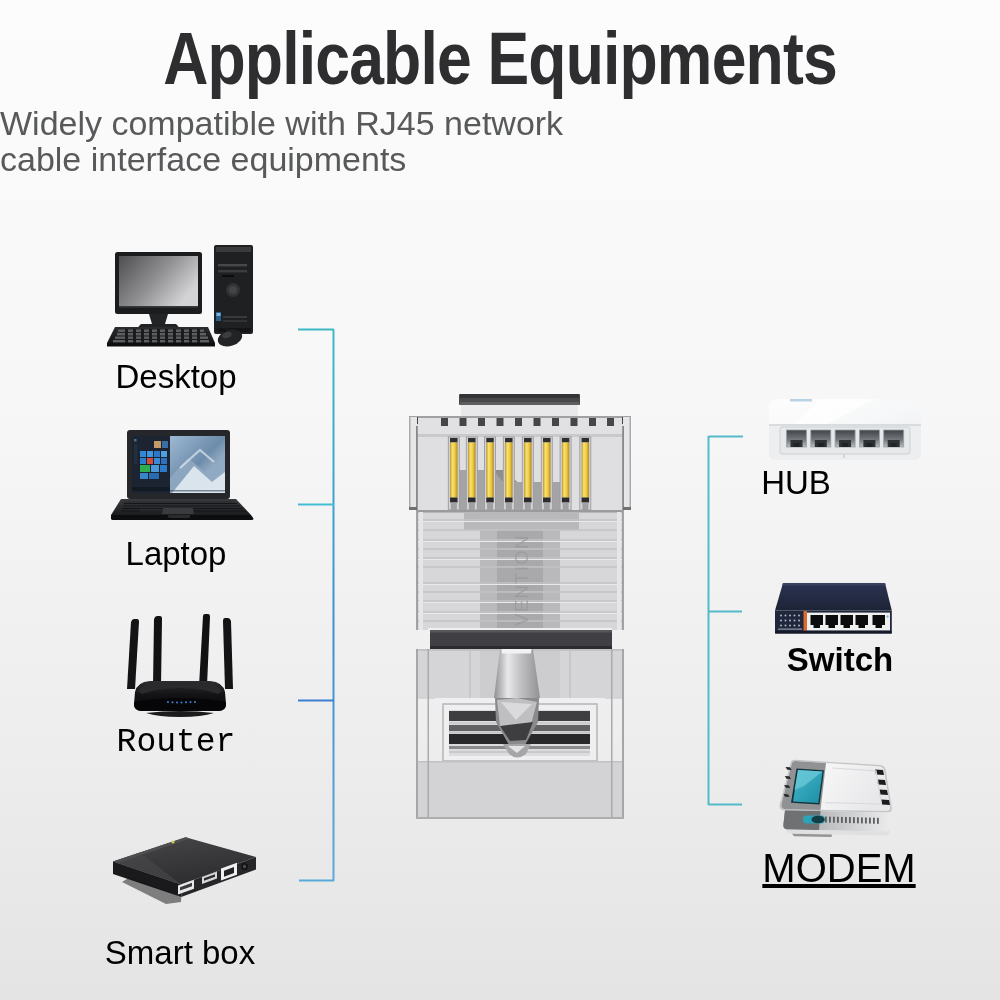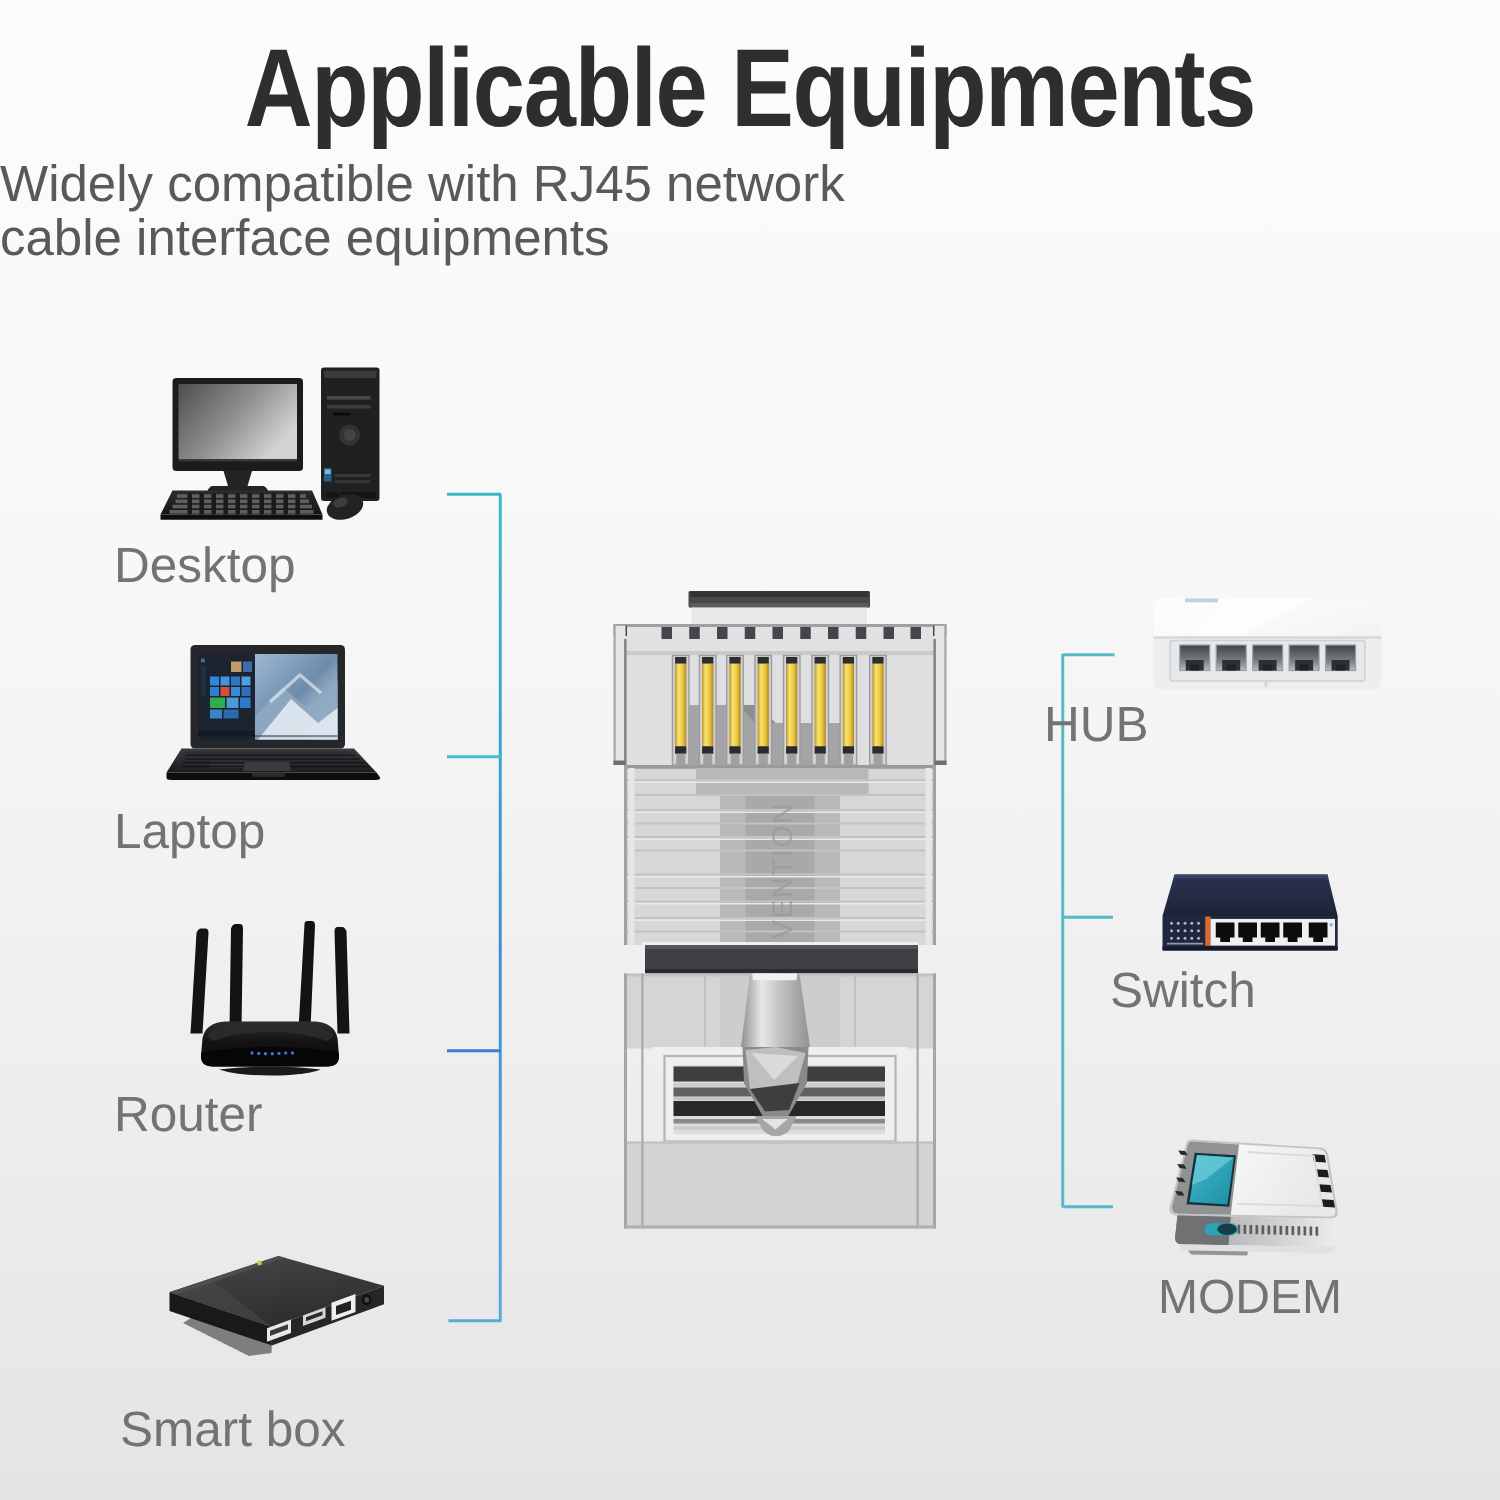--- a/index.html
+++ b/index.html
@@ -5,21 +5,21 @@
   html,body{margin:0;padding:0;}
   body{width:1000px;height:1000px;overflow:hidden;
        font-family:"Liberation Sans",sans-serif;
        background:linear-gradient(180deg,#fcfcfc 0%,#f7f7f7 40%,#ededed 75%,#e4e4e4 100%);}
   .abs{position:absolute;}
   .title{left:0;top:16px;width:1000px;text-align:center;
          font-size:74px;font-weight:700;color:#2e2e30;letter-spacing:-1px;
          transform:scaleX(0.845);transform-origin:500px 0;}
   .subtitle{left:0;top:105px;width:1000px;
             font-size:34px;line-height:36px;color:#58595b;}
-  .lbl{color:#737373;font-size:33px;text-align:left;}
+  .lbl{color:#000000;font-size:33px;text-align:center;}
 </style>
 </head>
 <body>
 <div class="abs title">Applicable Equipments</div>
 <div class="abs subtitle">Widely compatible with RJ45 network<br>cable interface equipments</div>
 
 <svg class="abs" style="left:0;top:0" width="1000" height="1000" viewBox="0 0 1000 1000">
   <defs>
     <linearGradient id="lbrk" gradientUnits="userSpaceOnUse" x1="0" y1="330" x2="0" y2="881">
       <stop offset="0" stop-color="#3fb9c9"></stop>
@@ -37,25 +37,25 @@
       <path d="M708.5 436 V805"></path>
       <path d="M708.5 436.5 H743"></path>
       <path d="M708.5 611.5 H742"></path>
       <path d="M708.5 804.5 H742"></path>
     </g>
   </g>
 </svg>
 
 <div class="abs lbl" style="left:76px;top:358px;width:200px;">Desktop</div>
 <div class="abs lbl" style="left:76px;top:535px;width:200px;">Laptop</div>
-<div class="abs lbl" style="left:76px;top:724px;width:200px;">Router</div>
+<div class="abs lbl" style="left:76px;top:724px;width:200px;font-family:Liberation Mono, monospace;">Router</div>
 <div class="abs lbl" style="left:80px;top:934px;width:200px;">Smart box</div>
 <div class="abs lbl" style="left:696px;top:464px;width:200px;">HUB</div>
-<div class="abs lbl" style="left:740px;top:641px;width:200px;">Switch</div>
-<div class="abs lbl" style="left:772px;top:846px;width:200px;font-size:32px;">MODEM</div>
+<div class="abs lbl" style="left:740px;top:641px;width:200px;font-weight:bold;">Switch</div>
+<div class="abs lbl" style="left:739px;top:846px;width:200px;font-size:40px;text-decoration:underline;">MODEM</div>
 
 <div class="abs" id="desktop" style="left:105px;top:240px;">
 <svg width="150" height="112" viewBox="0 0 150 112">
   <defs>
     <linearGradient id="dscr" x1="0" y1="0" x2="1" y2="0.55">
       <stop offset="0" stop-color="#4e4e50"></stop>
           <stop offset="0.55" stop-color="#909092"></stop>
           <stop offset="1" stop-color="#d3d3d5"></stop>
     </linearGradient>
     <linearGradient id="dkb" x1="0" y1="0" x2="0" y2="1">

